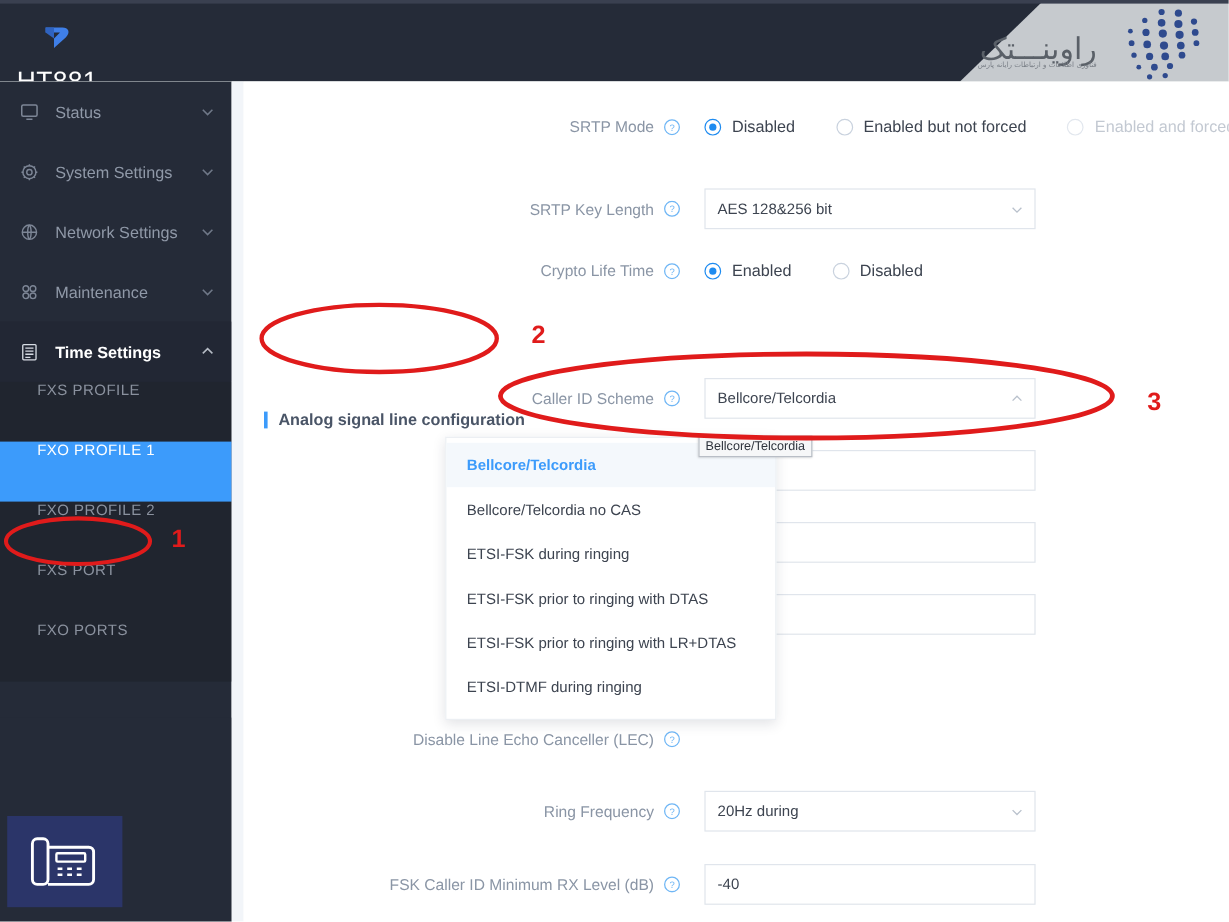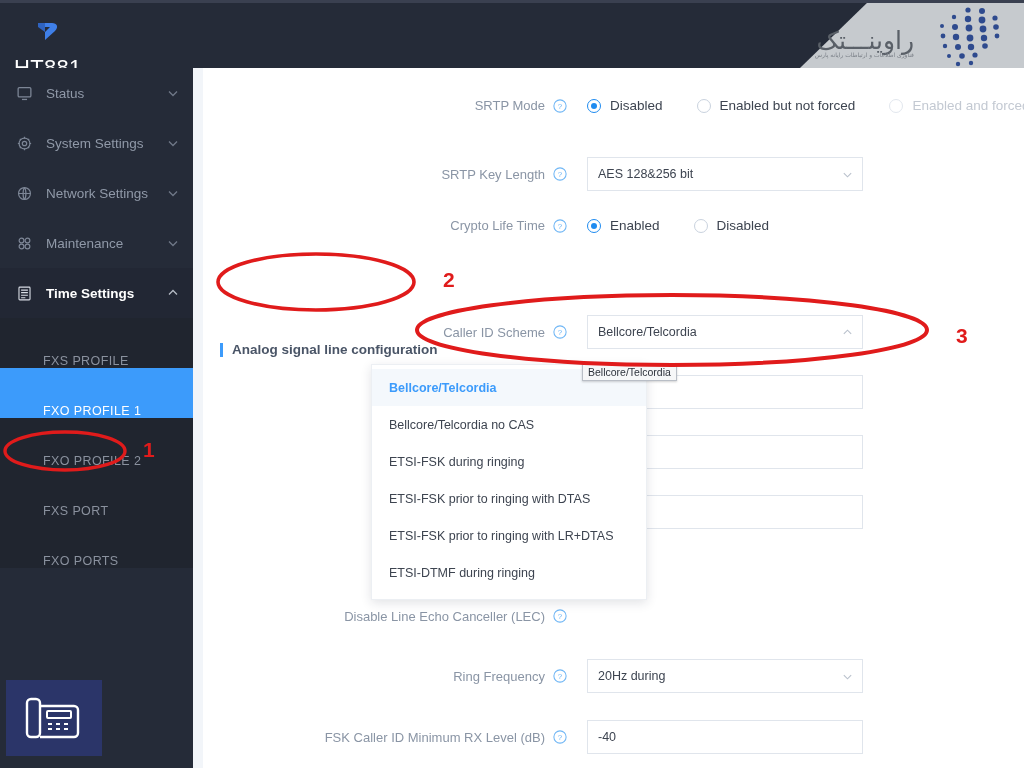--- a/index.html
+++ b/index.html
@@ -59,22 +59,22 @@
     cursor: pointer;
   }
   .nav-item .ico { width: 20px; height: 20px; margin-right: 12px; flex: 0 0 20px;
                    display: flex; align-items: center; justify-content: center; }
   .nav-item .lbl { flex: 1; }
   .nav-item .chev { width: 12px; height: 12px; opacity: .85; }
   .nav-item.active-parent { color: #ffffff; font-weight: bold; background: #222734; }
 
   .subnav { background: #20252f; }
   .sub-item {
-    position: relative; height: 50px; display: flex; align-items: flex-end;
-    padding-left: 43px; color: #8a919e; font-size: 12.5px; letter-spacing: .4px;
+    position: relative; height: 50px; display: flex; align-items: flex-start;
+    padding-left: 31px; color: #8a919e; font-size: 12.5px; letter-spacing: .4px;
     cursor: pointer;
   }
   .sub-item.selected { background: #3c9bfb; color: #ffffff; }
   .sidebar-tail { position: absolute; left:0; bottom:0; width:193px; height:170px; background:#252b38; }
 
   .phone-box {
     position: absolute; left: 6px; bottom: 12px; width: 96px; height: 76px;
     background: #2b3569; display: flex; align-items: center; justify-content: center;
   }
 

